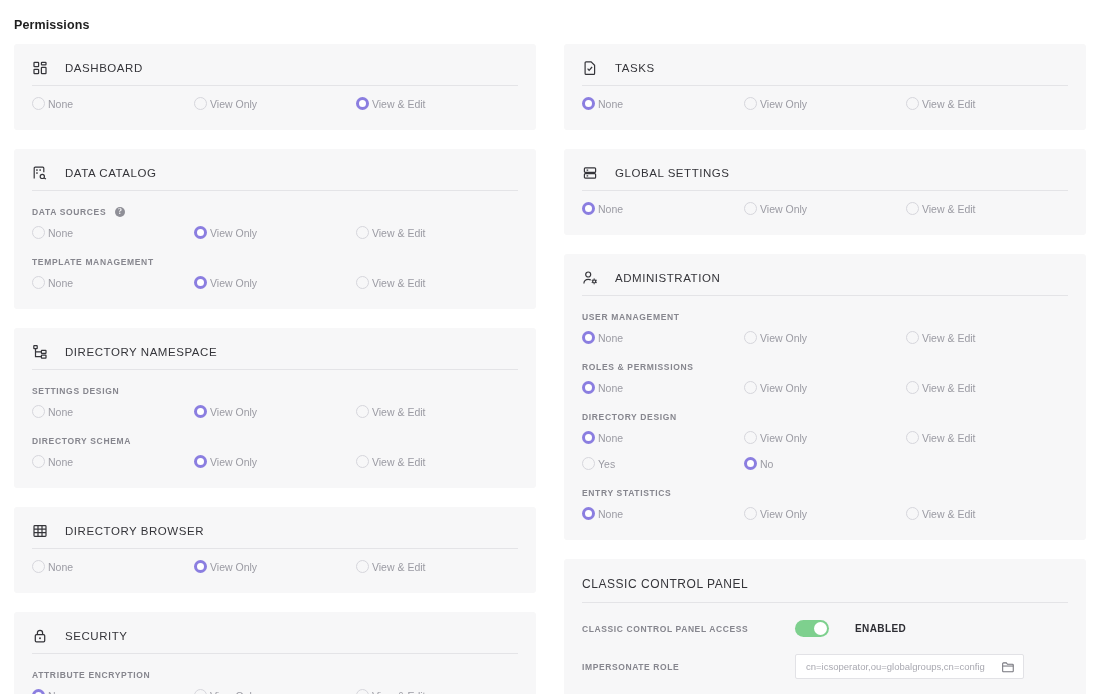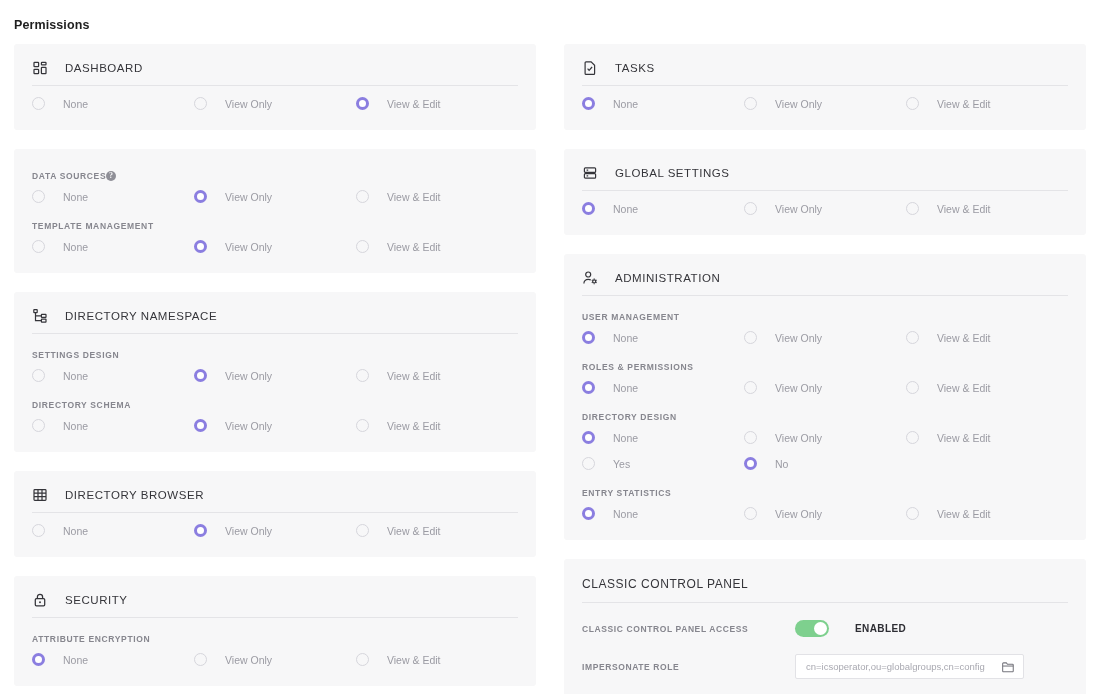--- a/index.html
+++ b/index.html
@@ -53,39 +53,39 @@
   .ico svg { display: block; width: 16px; height: 16px; }
 
   .sub-label {
     font-size: 8.5px;
     font-weight: bold;
     color: #86868e;
     letter-spacing: 0.65px;
     padding: 12px 0 2px 0;
     display: flex;
     align-items: flex-start;
-    gap: 0;
+    gap: 9px;
   }
   .info-dot {
     width: 10px; height: 10px; border-radius: 50%;
     background: #8f8f97; color: #f7f7f8;
     font-size: 8px; line-height: 10px; text-align: center;
     font-weight: bold; font-family: "Liberation Serif", serif;
     flex: 0 0 auto;
   }
 
   .opt-row {
     display: flex;
     align-items: center;
     padding: 7px 0 6px 0;
   }
   .opt {
     display: flex;
     align-items: center;
-    gap: 18px;
+    gap: 3px;
     width: 33.333%;
     font-size: 10.5px;
     color: #9b9ba3;
   }
   .opt .radio {
     width: 13px; height: 13px; border-radius: 50%;
     border: 1.6px solid #d6d6dc;
     background: transparent;
     flex: 0 0 auto;
   }
@@ -188,20 +188,33 @@
               <span class="radio"></span>
               <span class="lbl">View Only</span>
             </div>
             <div class="opt sel">
               <span class="radio"></span>
               <span class="lbl">View &amp; Edit</span>
             </div>
           </div>
         </div>
         <div class="card">
+          <div class="card-head">
+            <span class="ico">
+              <svg viewBox="0 0 16 16" fill="none" stroke="currentColor" stroke-width="1.2">
+                <path d="M2.2 13.6V3.2a1 1 0 0 1 1-1h7.6a1 1 0 0 1 1 1v4.1"></path>
+                <rect x="4.2" y="4.3" width="1.5" height="1.5" fill="currentColor" stroke="none"></rect>
+                <rect x="7.4" y="4.3" width="1.5" height="1.5" fill="currentColor" stroke="none"></rect>
+                <rect x="4.2" y="7.3" width="1.5" height="1.5" fill="currentColor" stroke="none"></rect>
+                <circle cx="10.3" cy="11.4" r="2.1"></circle>
+                <path d="M12.2 12.9l1.7 1.1"></path>
+              </svg>
+            </span>
+            <span class="ttl">DATA CATALOG</span>
+          </div>
           <div class="sub-label">
             <span>DATA SOURCES</span>
             <span class="info-dot">?</span>
           </div>
           <div class="opt-row">
             <div class="opt">
               <span class="radio"></span>
               <span class="lbl">None</span>
             </div>
             <div class="opt sel">

